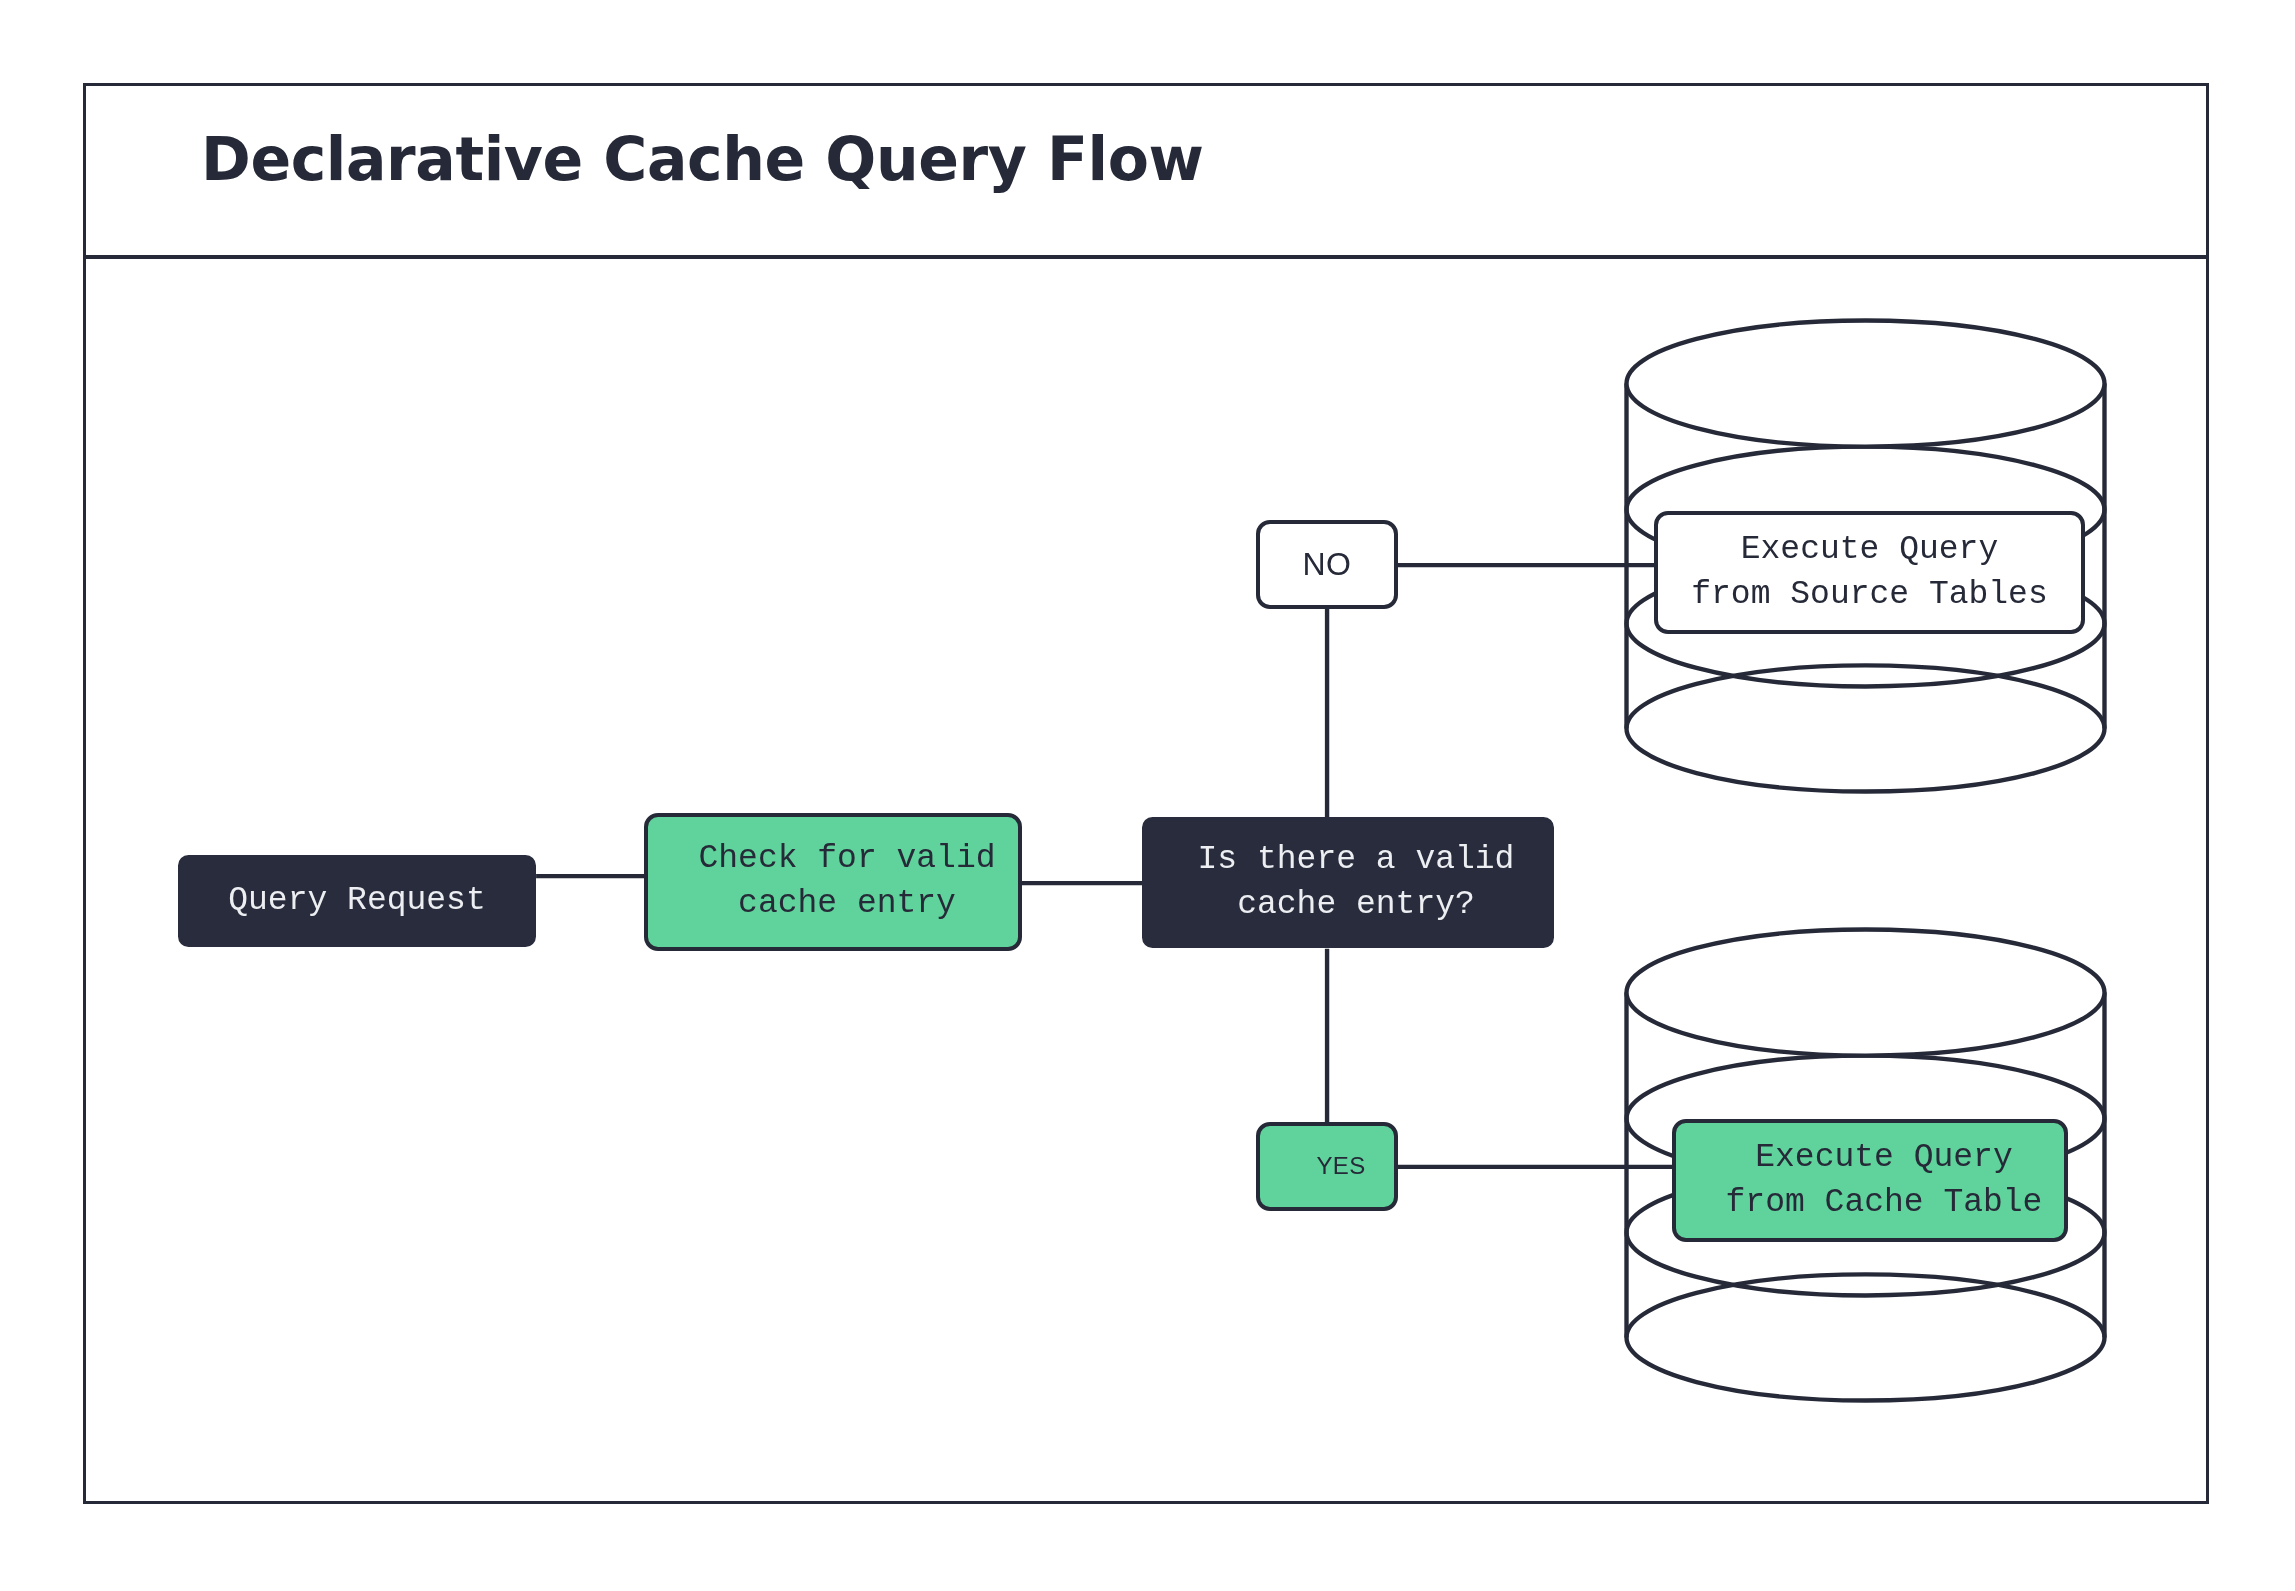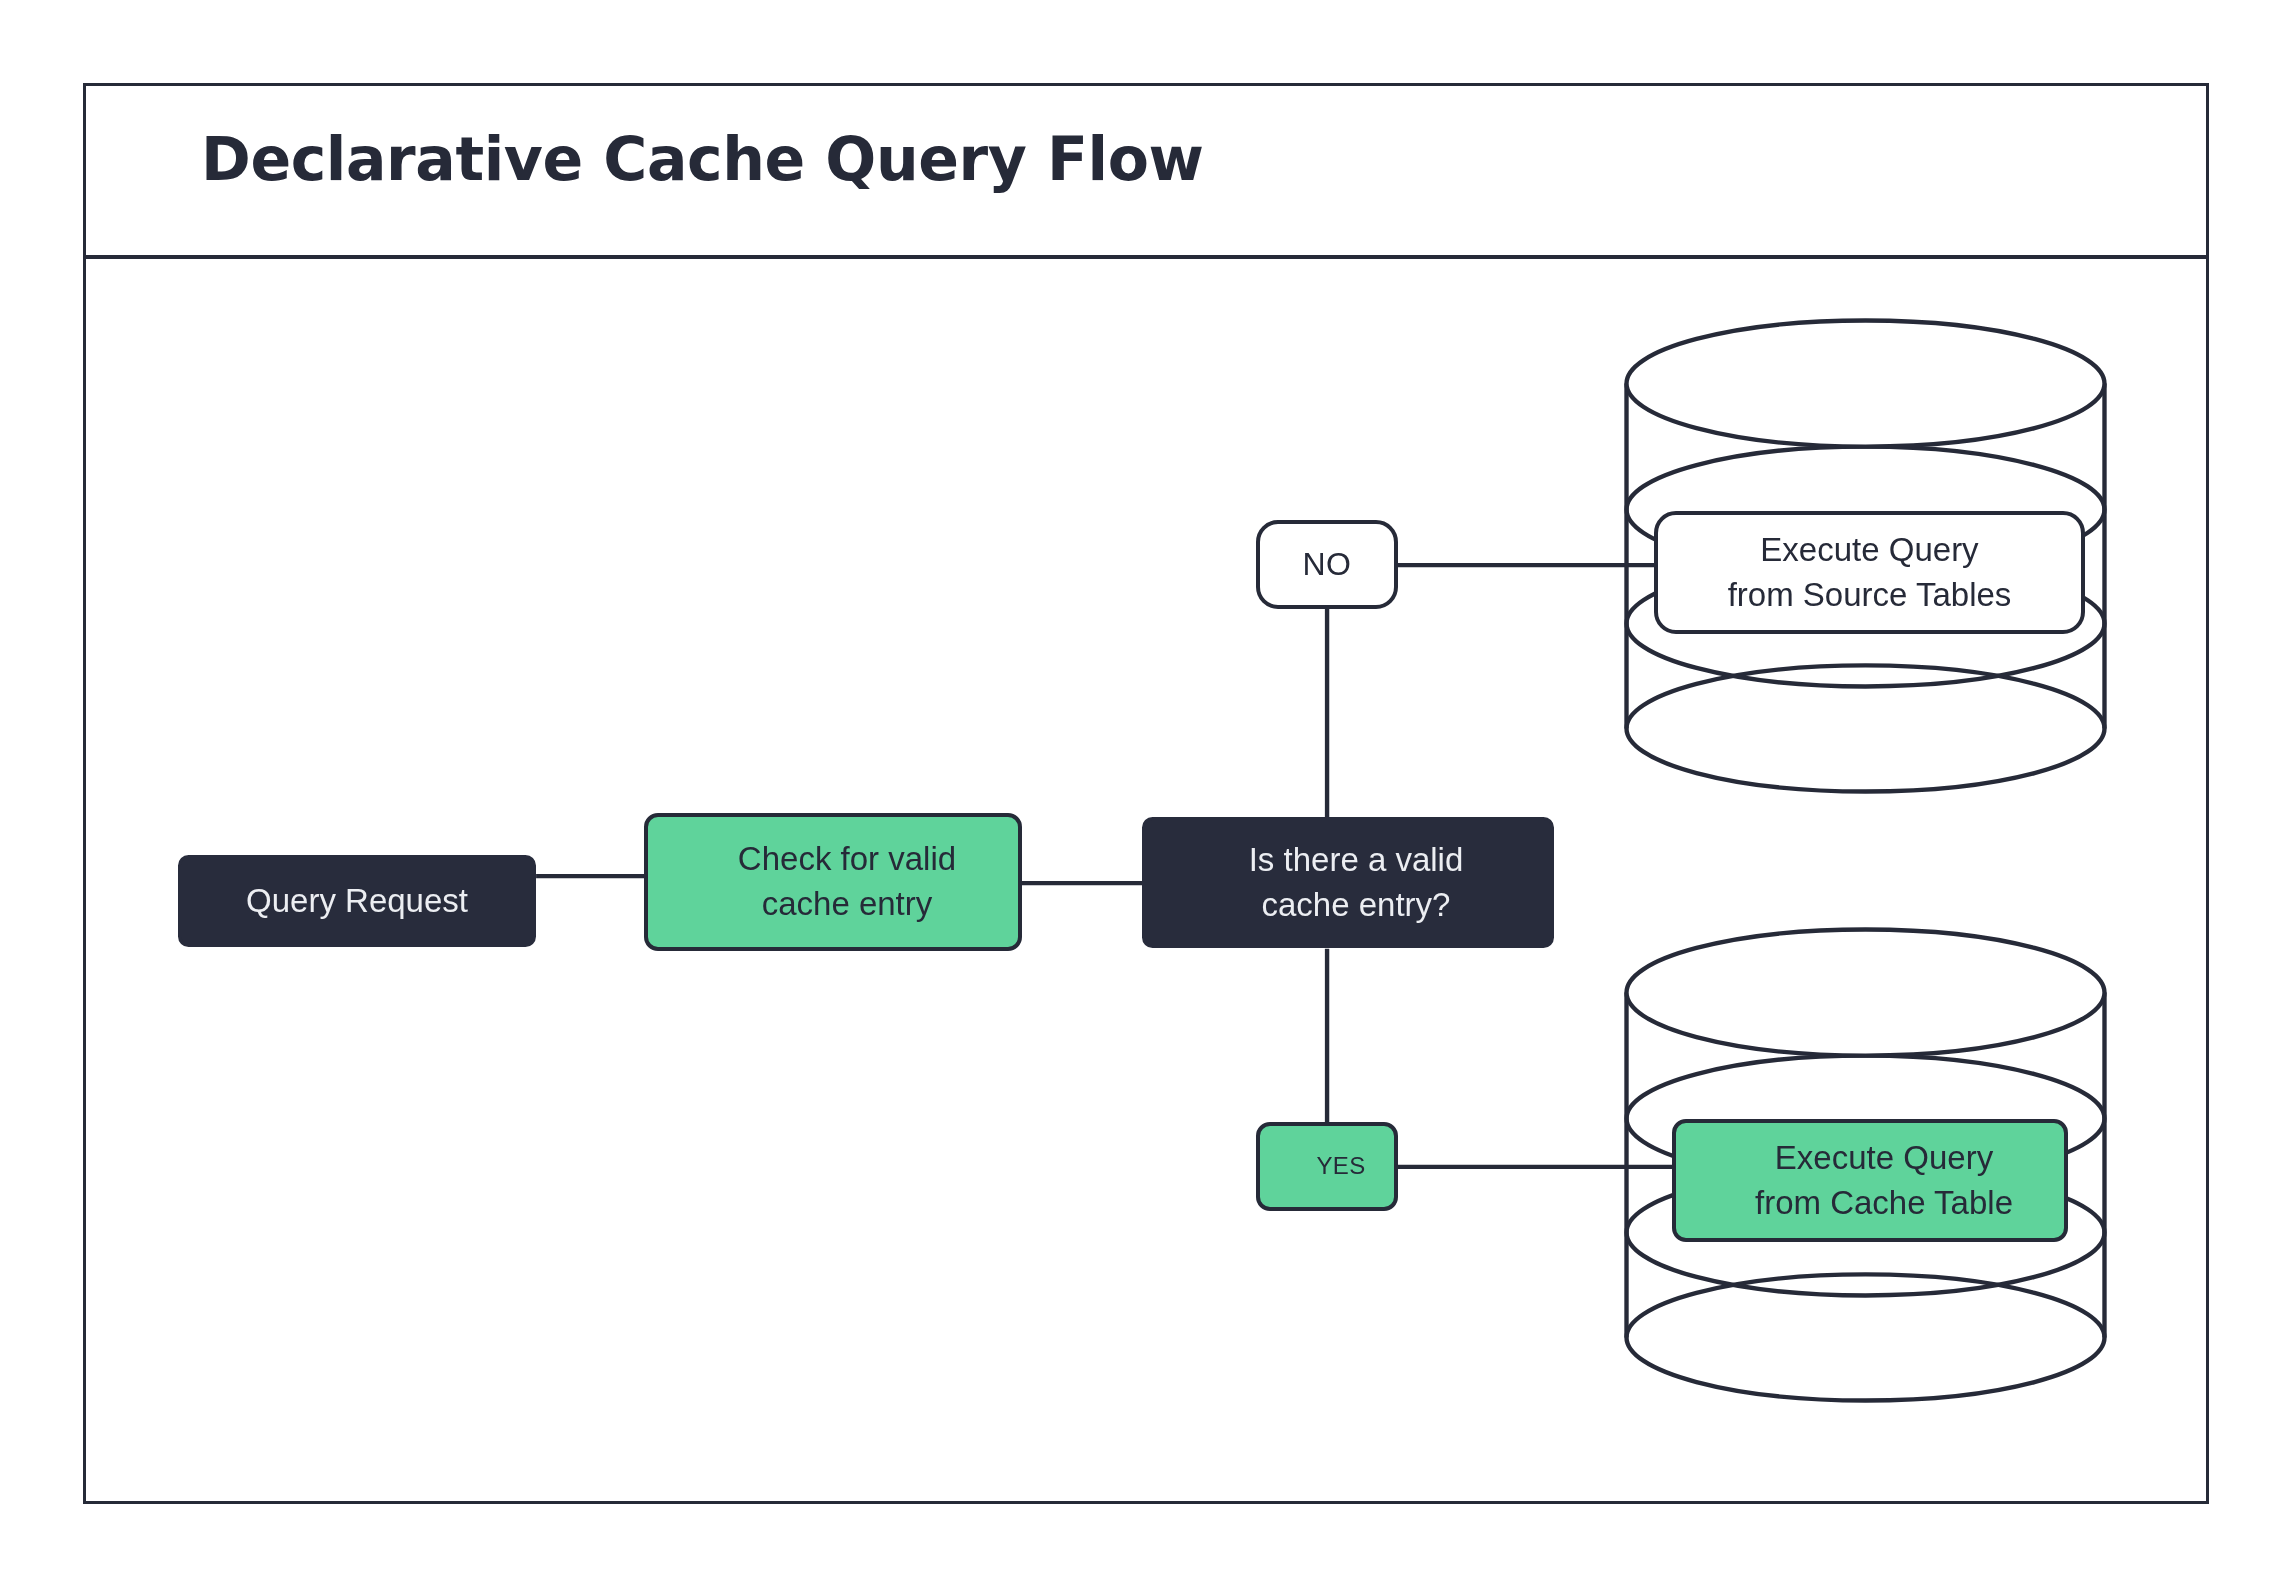--- a/index.html
+++ b/index.html
@@ -72,21 +72,21 @@
   }
 
   
   .node {
     position: absolute;
     box-sizing: border-box;
     display: flex;
     align-items: center;
     justify-content: center;
     text-align: center;
-    font-family: Liberation Sans, sans-serif;
+    font-family: Liberation Mono, monospace;
     white-space: pre-line;
     line-height: 1.35;
     z-index: 6;
   }
 
   .node-dark {
     background: #282c3c;
     color: #eceef2;
     border: 3.5px solid #282c3c;
     border-radius: 12.3px;
@@ -97,21 +97,21 @@
     color: #262a38;
     border: 4.4px solid #262a38;
     border-radius: 14px;
     padding-left: 28px;
   }
 
   .node-white {
     background: #ffffff;
     color: #262a38;
     border: 4.4px solid #262a38;
-    border-radius: 22px;
+    border-radius: 14px;
   }
 
   .label-chip {
     font-family: "Liberation Sans", sans-serif;
     font-weight: normal;
     letter-spacing: 0.4px;
   }
 
   
   #node-query-request {

